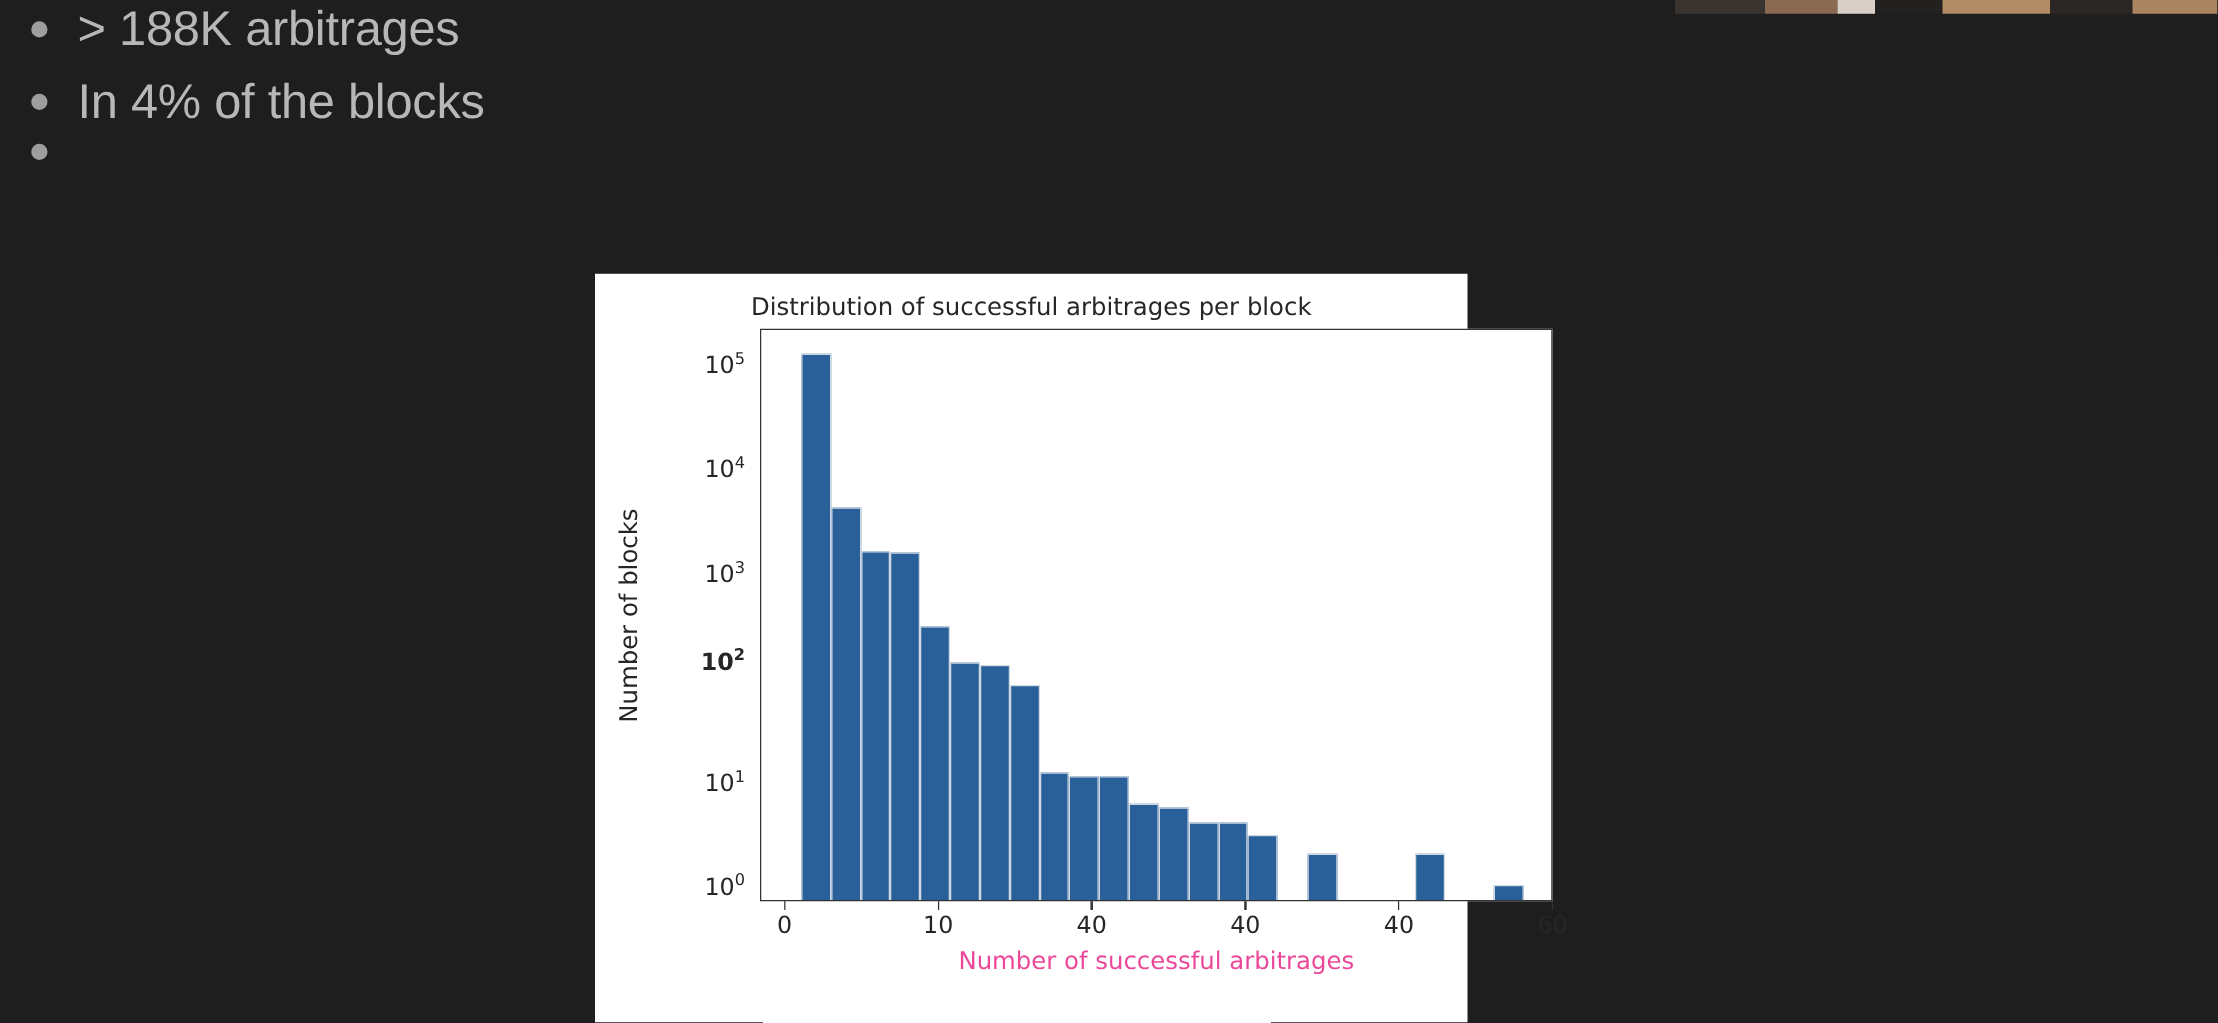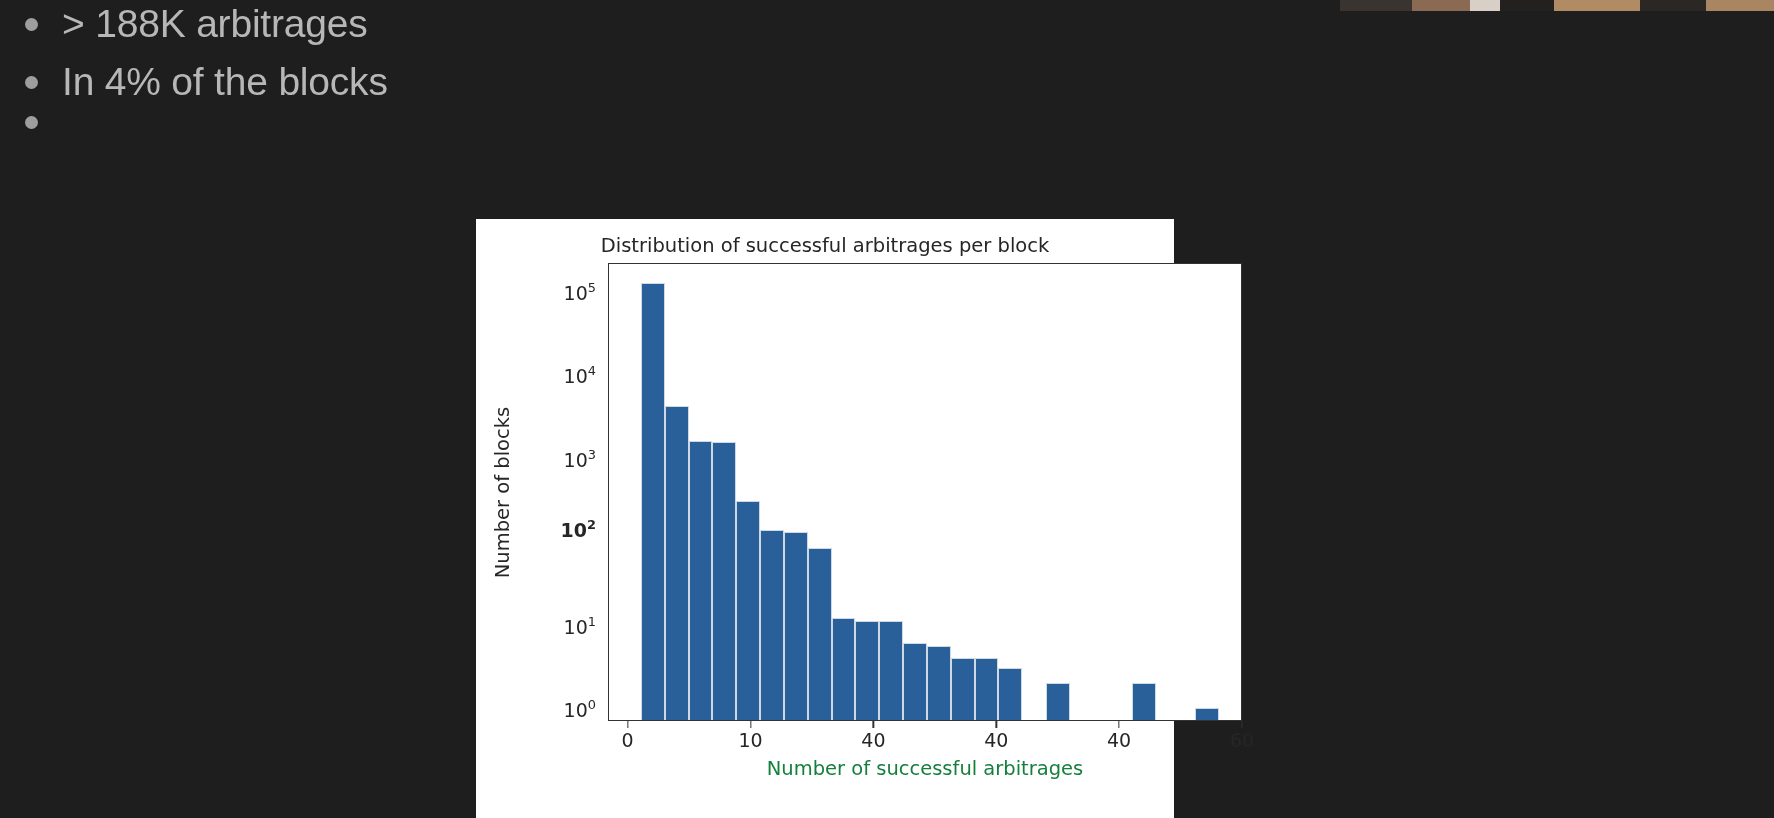--- a/index.html
+++ b/index.html
@@ -137,21 +137,21 @@
     font-size: 19.5px;
     color: #262626;
     font-family: "DejaVu Sans", sans-serif;
   }
   #xlabel {
     position: absolute;
     left: 132px; top: 538px;
     width: 634px;
     text-align: center;
     font-size: 19.5px;
-    color: #15803d;
+    color: #ec4899;
     font-family: "DejaVu Sans", sans-serif;
   }
   #xaxis-ticks {
     position: absolute;
     left: 132px; top: 502px;
     width: 634px; height: 34px;
   }
   #yaxis-ticks {
     position: absolute;
     left: 80px; top: 44px;

